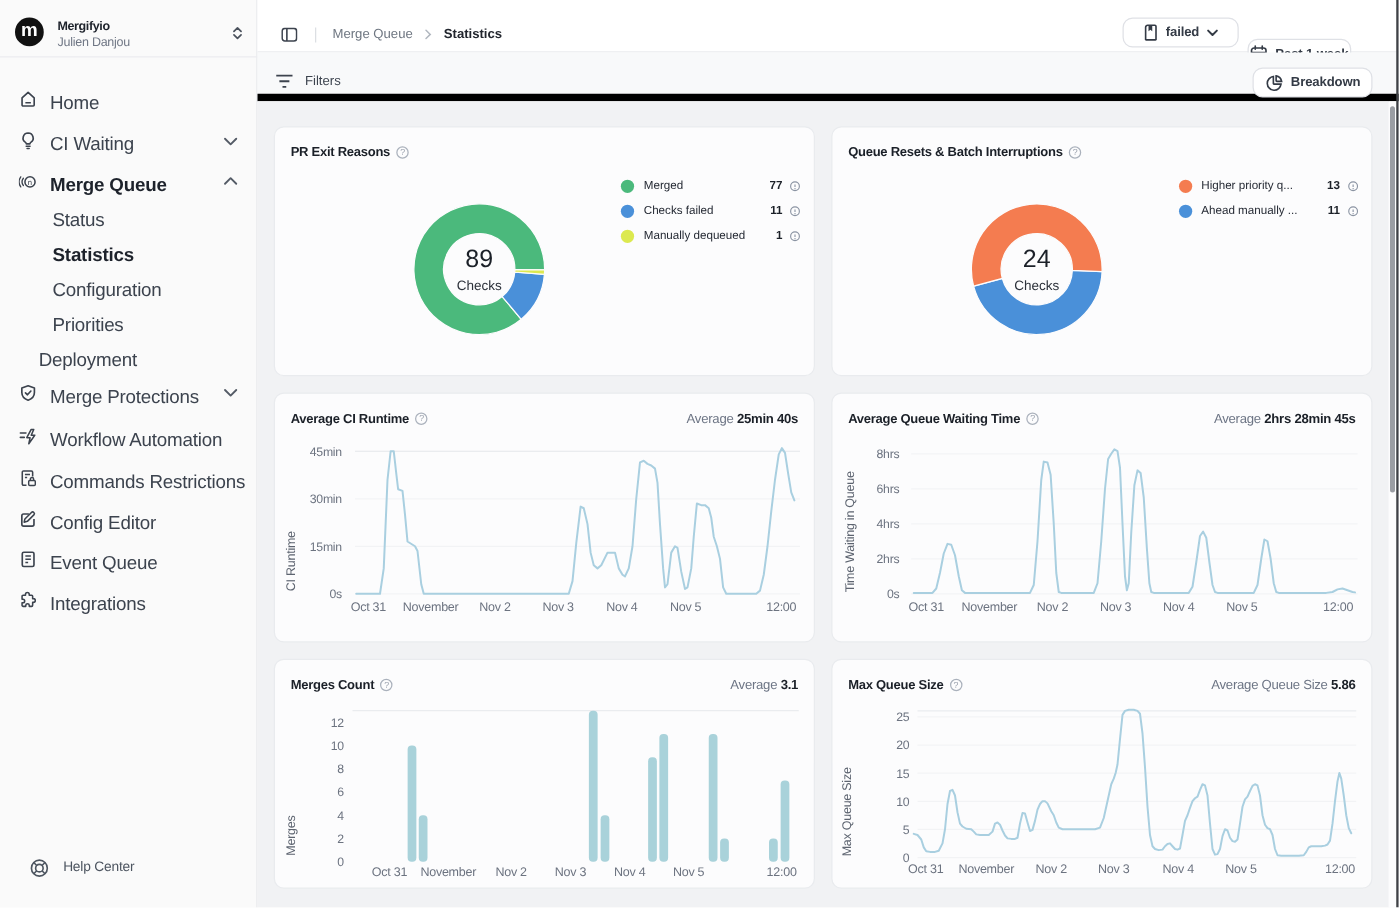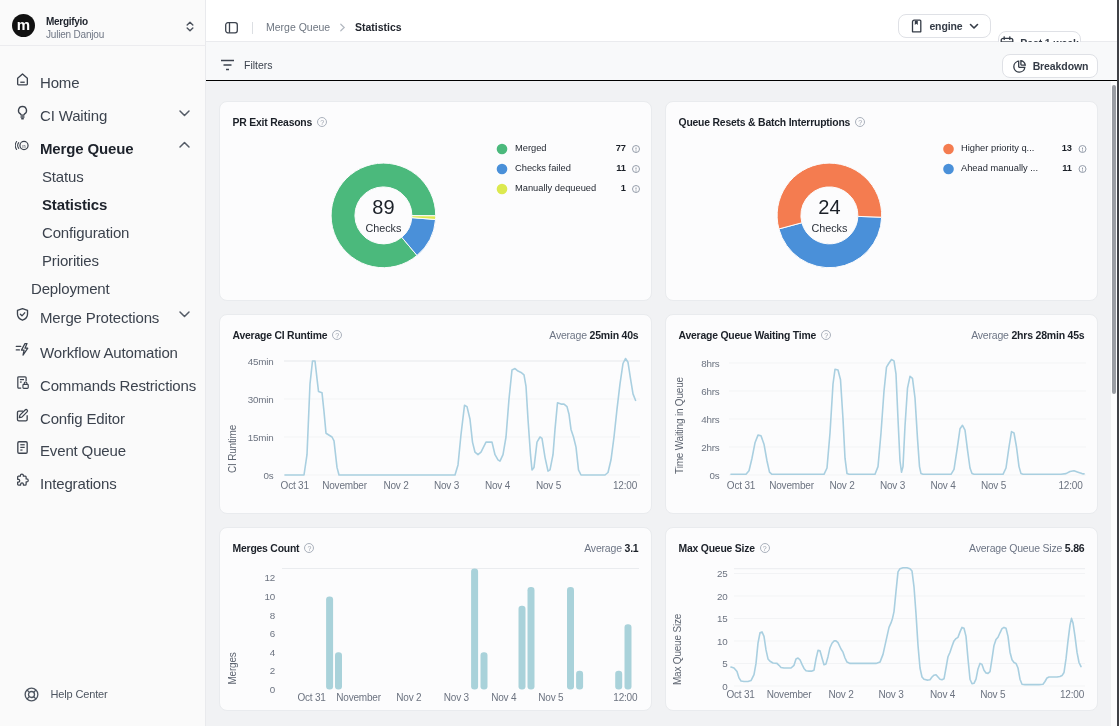--- a/index.html
+++ b/index.html
@@ -4,21 +4,21 @@
 html,body{width:1119px;height:726px;overflow:hidden;font-family:"Liberation Sans",sans-serif;background:#fff;position:relative}
 .abs{position:absolute}
 .sidebar{position:absolute;left:0;top:0;width:206px;height:726px;background:#fafafa;border-right:1px solid #e9eaed}
 .sb-head{position:absolute;left:0;top:0;width:206px;height:46px;border-bottom:1px solid #ececef}
 .logo{position:absolute;left:12px;top:14px;width:23px;height:23px;border-radius:50%;background:#111;color:#fff;text-align:center;font-size:15px;font-weight:bold;line-height:22px}
 .org{position:absolute;left:46px;top:15.5px;font-size:10px;letter-spacing:-0.3px;font-weight:bold;color:#1d222b}
 .usr{position:absolute;left:46px;top:28.5px;font-size:10px;letter-spacing:-0.2px;color:#707785}
 .nav{position:absolute;font-size:15px;letter-spacing:-0.15px;color:#3c434e;white-space:nowrap}
 .nav b{font-weight:bold;color:#1d222b}
 .topbar{position:absolute;left:206px;top:0;width:913px;height:42px;background:#fff;border-bottom:1px solid #eaebee}
-.fbar{position:absolute;left:206px;top:42px;width:913px;height:39px;background:#f8f9fa;border-bottom:1px solid #000000}
+.fbar{position:absolute;left:206px;top:42px;width:913px;height:39px;background:#f8f9fa;border-bottom:6px solid #000000}
 .content{position:absolute;left:206px;top:81px;width:905px;height:645px;background:#f1f2f4}
 .card{position:absolute;width:433px;height:200px;background:#fcfcfd;border:1px solid #e9ebee;border-radius:8px}
 .ctitle{position:absolute;left:12.5px;top:14.5px;font-size:10.4px;letter-spacing:-0.2px;font-weight:bold;color:#1b2028;line-height:11.5px}
 .cavg{position:absolute;right:12.5px;top:14.5px;font-size:10.5px;letter-spacing:-0.2px;color:#6d7585;line-height:11px}
 .cavg b{color:#1b2028}
 .btn{position:absolute;height:24px;background:#fff;border:1px solid #dfe1e6;border-radius:8px;font-size:10.5px;letter-spacing:-0.1px;font-weight:bold;color:#343b46;display:flex;align-items:center;justify-content:center;gap:6px}
 .qm{display:inline-block;width:10px;height:10px;border:1px solid #aab1bc;border-radius:50%;color:#9aa1ad;font-size:7px;letter-spacing:0;font-weight:normal;text-align:center;line-height:9px;vertical-align:0.5px;margin-left:5px}
 svg{display:block}
 </style></head>
 <body>
@@ -121,21 +121,21 @@
   <svg class="abs" style="left:133px;top:23px" width="7" height="9" viewBox="0 0 7 9">
       <path d="M1.8 1.2 L5.2 4.5 L1.8 7.8" fill="none" stroke="#b2b8c0" stroke-width="1.2" stroke-linecap="round"></path>
     </svg>
   <div class="abs" style="left:149px;top:20.5px;font-size:10.5px;font-weight:bold;color:#22262e">Statistics</div>
 
   <div class="btn" style="left:692px;top:14px;width:93px">
     <svg width="13" height="14" viewBox="0 0 13 14">
         <path d="M2.5 12.5 V2.8 a1.6 1.6 0 0 1 1.6-1.6 h5.8 a0.9 0.9 0 0 1 0.9 0.9 V12.5 a0.4 0.4 0 0 1-0.4 0.4 H2.9 a0.4 0.4 0 0 1-0.4-0.4 Z" fill="none" stroke="#343b46" stroke-width="1.3"></path>
         <path d="M4.8 1.8 V6 l1.5-1.2 L7.8 6 V1.8" fill="#343b46"></path>
       </svg>
-    <span>engine</span>
+    <span>failed</span>
     <svg width="10" height="7" viewBox="0 0 10 7">
         <path d="M1.5 1.5 L5 5 L8.5 1.5" fill="none" stroke="#343b46" stroke-width="1.6" stroke-linecap="round" stroke-linejoin="round"></path>
       </svg>
   </div>
   <div class="btn" style="left:792px;top:31px;width:83px">
     <svg width="14" height="14" viewBox="0 0 14 14">
         <rect x="1.2" y="2.4" width="11.6" height="10.4" rx="2" fill="none" stroke="#343b46" stroke-width="1.3"></rect>
         <line x1="1.2" y1="6" x2="12.8" y2="6" stroke="#343b46" stroke-width="1.3"></line>
         <line x1="4.2" y1="0.8" x2="4.2" y2="3.4" stroke="#343b46" stroke-width="1.3" stroke-linecap="round"></line>
         <line x1="9.8" y1="0.8" x2="9.8" y2="3.4" stroke="#343b46" stroke-width="1.3" stroke-linecap="round"></line>

